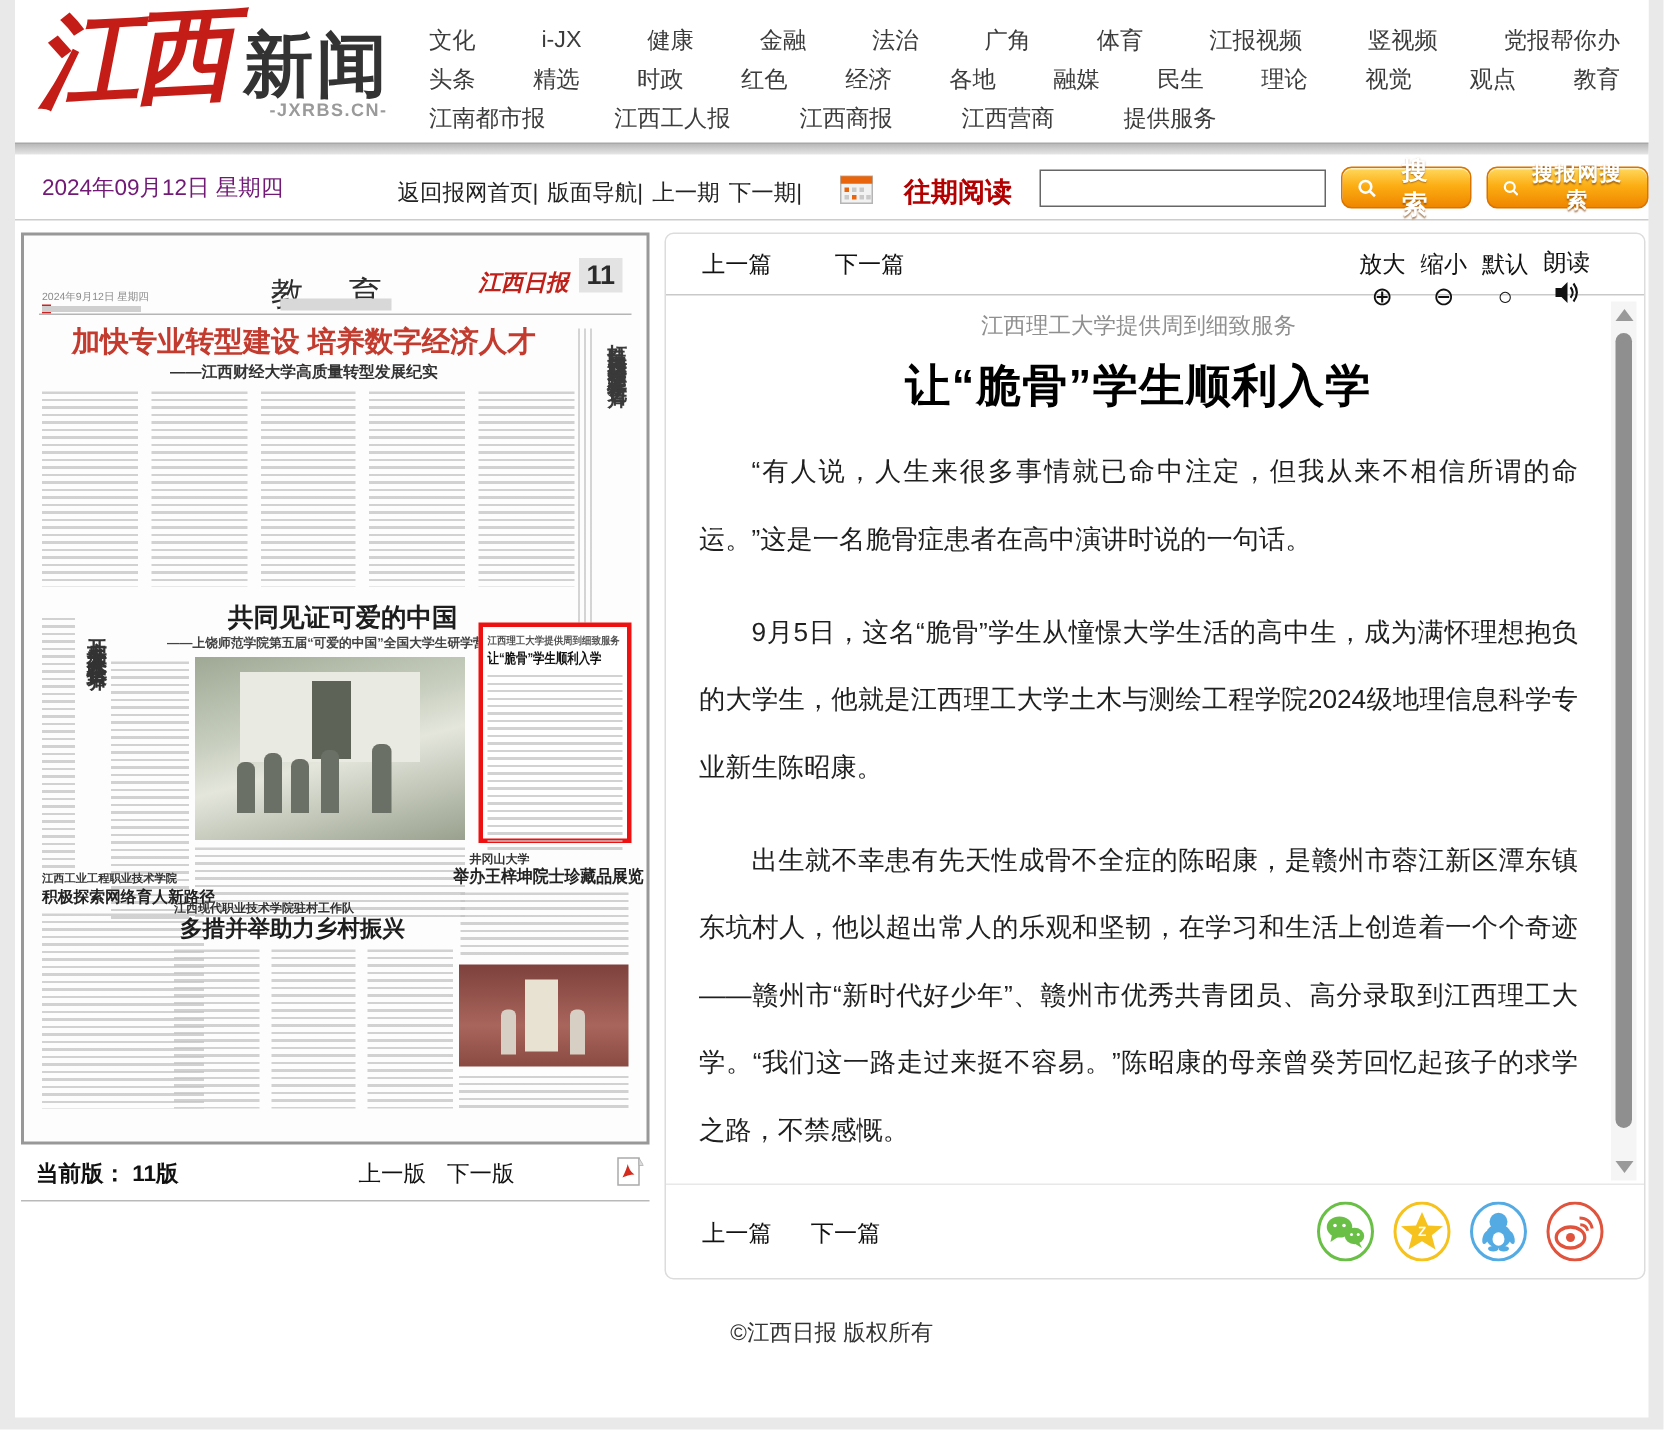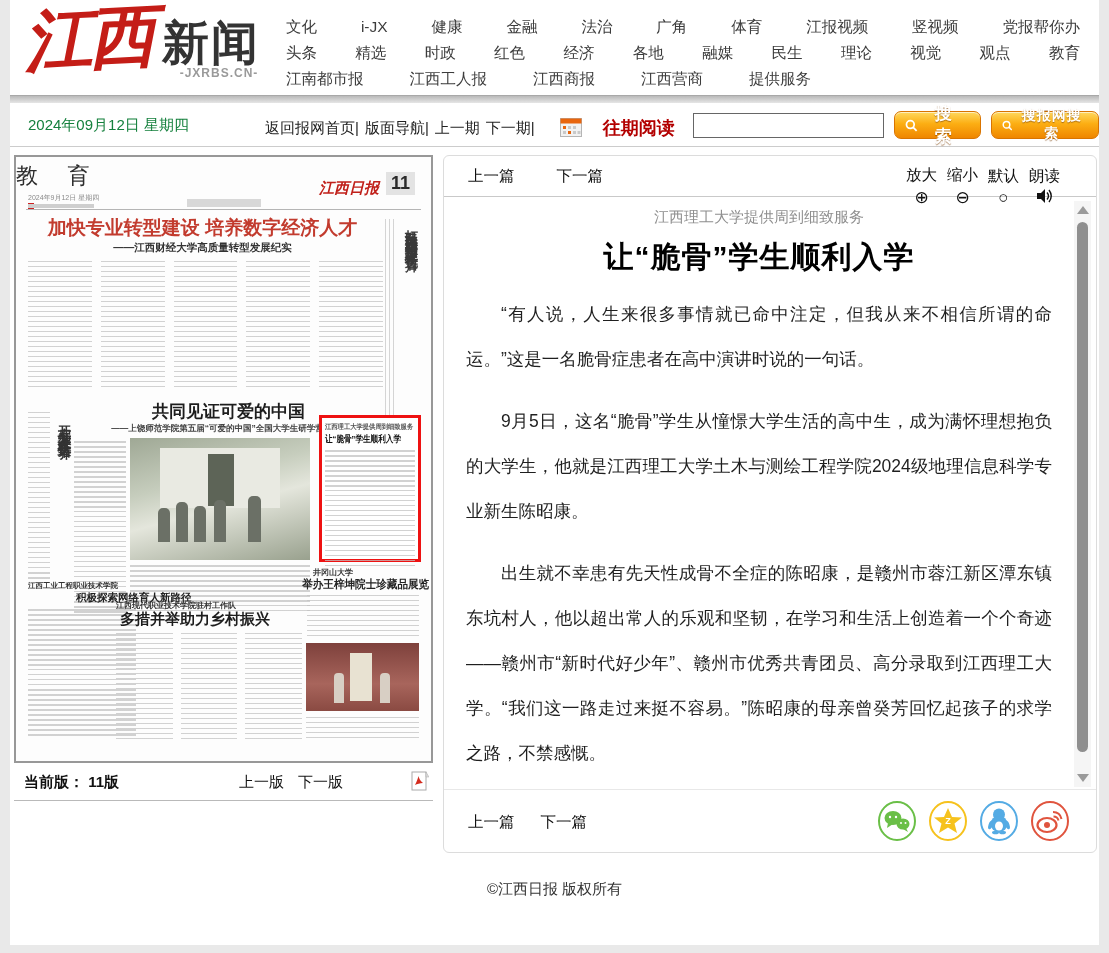--- a/index.html
+++ b/index.html
@@ -15,40 +15,40 @@
   .nav { position:absolute; left:276px; top:14px; width:794px; font-size:15.5px; color:#3c3c3c; }
   .nav-row { display:flex; justify-content:space-between; height:26px; align-items:center; }
   .nav-row.left-align { justify-content:flex-start; gap:46px; }
   .nav a { color:#3c3c3c; text-decoration:none; white-space:nowrap; cursor:pointer; }
 
   
   .divider-bar { position:absolute; left:0; top:95px; width:100%; height:8px; background:linear-gradient(#b9b9b9,#e6e6e6); border-top:1px solid #a8a8a8; }
 
   
   .toolbar { position:absolute; left:0; top:103px; width:100%; height:44px; border-bottom:1px solid #ccc; }
-  .tb-date { position:absolute; left:18px; top:13px; font-size:15px; color:#15803d; }
+  .tb-date { position:absolute; left:18px; top:13px; font-size:15px; color:#701a75; }
   .tb-links { position:absolute; left:255px; top:13px; font-size:15px; color:#222; display:flex; align-items:center; gap:21px; }
   .tb-links a { color:#222; text-decoration:none; cursor:pointer; }
   .archive-link { color:#b30000 !important; font-weight:bold; font-size:18px; }
   .cal-icon { display:inline-block; margin-left:4px; }
   .tb-search { position:absolute; left:683px; top:8px; display:flex; align-items:center; gap:10px; }
   .search-input { width:196px; height:25px; border:1px solid #666; background:#fff; font-size:14px; padding:0 4px; }
   .btn-orange { height:28px; border:1px solid #d97400; border-radius:7px; background:linear-gradient(#ffd95e,#fcae13 45%,#ef8600); color:#fff; font-weight:bold; cursor:pointer; display:flex; align-items:center; gap:3px; padding:0 10px; text-shadow:0 1px 1px rgba(120,60,0,.6); box-shadow:inset 0 1px 0 rgba(255,255,255,.6); }
   .btn-search { font-size:17px; letter-spacing:4px; }
   .btn-netsearch { font-size:14px; letter-spacing:1px; }
 
   
   .thumb-wrap { position:absolute; left:4px; top:155px; width:419px; height:608px; border:2px solid #989898; background:#fdfdfd; overflow:hidden; }
   .thumb { position:absolute; inset:0; }
   .tx { background:repeating-linear-gradient(#c3c3c3 0 1.5px, transparent 1.5px 5px); opacity:.75; }
   .txv { background:repeating-linear-gradient(90deg,#c3c3c3 0 1.5px, transparent 1.5px 4px); opacity:.7; }
   .mh-date { position:absolute; left:12px; top:36px; font-size:7px; color:#8a8a8a; }
   .mh-mail { position:absolute; left:12px; top:47px; width:66px; height:4px; background:#cfcfcf; }
   .mh-reddot { position:absolute; left:12px; top:46px; width:6px; height:6px; background:#c22; }
-  .mh-section { position:absolute; left:0; right:0; top:4px; text-align:left; font-size:22px; letter-spacing:12px; color:#2d2d2d;font-family:Liberation Serif, serif; }
+  .mh-section { position:absolute; left:0; right:0; top:24px; text-align:center; font-size:22px; letter-spacing:12px; color:#2d2d2d; }
   .mh-tag { position:absolute; left:50%; top:42px; transform:translateX(-50%); width:74px; height:8px; background:#d8d8d8; }
   .mh-paper { position:absolute; right:52px; top:22px; font-family:"Liberation Serif","DejaVu Serif",serif; font-style:italic; font-weight:bold; font-size:15px; color:#c0201a; }
   .mh-pagenum { position:absolute; right:16px; top:15px; font-size:18px; font-weight:bold; color:#2a2a2a; background:#e3e3e3; padding:1px 5px; }
   .mh-rule { position:absolute; left:10px; right:10px; top:52px; border-top:1px solid #b5b5b5; }
   .h1-main { position:absolute; left:24px; right:66px; top:58px; text-align:center; font-size:19px; font-weight:800; color:#c23b2e; white-space:nowrap; }
   .h1-sub { position:absolute; left:24px; right:66px; top:84px; text-align:center; font-size:10.5px; font-weight:bold; color:#333; }
   .vhead-right { position:absolute; right:11px; top:62px; writing-mode:vertical-rl; font-size:13px; font-weight:700; color:#3a3a3a; letter-spacing:2px; height:200px; }
   .vtx-right { position:absolute; right:34px; top:62px; width:12px; height:215px; }
   .cols-a { position:absolute; left:12px; top:104px; width:355px; height:130px; display:flex; gap:9px; }
   .cols-a > div { flex:1; }
@@ -66,21 +66,21 @@
   .redbox .rb-kicker { font-size:7px; color:#555; font-weight:bold; transform:scaleX(.9); transform-origin:left; white-space:nowrap; }
   .redbox .rb-title { font-size:9.5px; font-weight:800; color:#111; white-space:nowrap; transform:scaleX(.8); transform-origin:left; margin-top:1px; }
   .redbox .rb-tx { margin-top:4px; height:118px; }
   .h3-org { position:absolute; right:18px; top:410px; width:100px; font-size:8px; font-weight:bold; color:#333; }
   .h3-main { position:absolute; right:4px; top:420px; width:130px; font-size:11.5px; font-weight:800; color:#222; white-space:nowrap; transform:scaleX(.92); }
   .cols-r3 { position:absolute; right:12px; top:438px; width:112px; height:44px; }
   .photo2 { position:absolute; right:12px; top:486px; width:113px; height:68px; background:linear-gradient(#7e413c,#a8655c 60%,#8a4a42); overflow:hidden; }
   .photo2 .scroll { position:absolute; left:44px; top:10px; width:22px; height:48px; background:#e8e2d2; }
   .photo2 .p { position:absolute; width:10px; height:30px; background:#d8cfc4; bottom:8px; border-radius:4px 4px 0 0; }
   .h4-org { position:absolute; left:12px; top:424px; width:120px; font-size:7.5px; font-weight:bold; color:#333; white-space:nowrap; }
-  .h4-main { position:absolute; left:12px; top:434px; font-size:10.5px; font-weight:800; color:#222; white-space:nowrap;margin-left:48px; }
+  .h4-main { position:absolute; left:12px; top:434px; font-size:10.5px; font-weight:800; color:#222; white-space:nowrap; }
   .cols-l4 { position:absolute; left:12px; top:452px; width:108px; height:130px; }
   .h5-org { position:absolute; left:100px; top:443px; font-size:8px; font-weight:bold; color:#333; }
   .h5-main { position:absolute; left:104px; top:453px; font-size:15px; font-weight:800; color:#1d1d1d; white-space:nowrap; }
   .cols-c5 { position:absolute; left:100px; top:476px; width:186px; height:106px; display:flex; gap:8px; }
   .cols-c5 > div { flex:1; }
   .cols-r6 { position:absolute; right:12px; top:560px; width:113px; height:22px; }
 
   
   .thumb-controls { position:absolute; left:4px; top:765px; width:419px; height:36px; border-bottom:1px solid #b9b9b9; font-size:15px; color:#111; }
   .tc-cur { position:absolute; left:10px; top:8px; font-weight:bold; }

